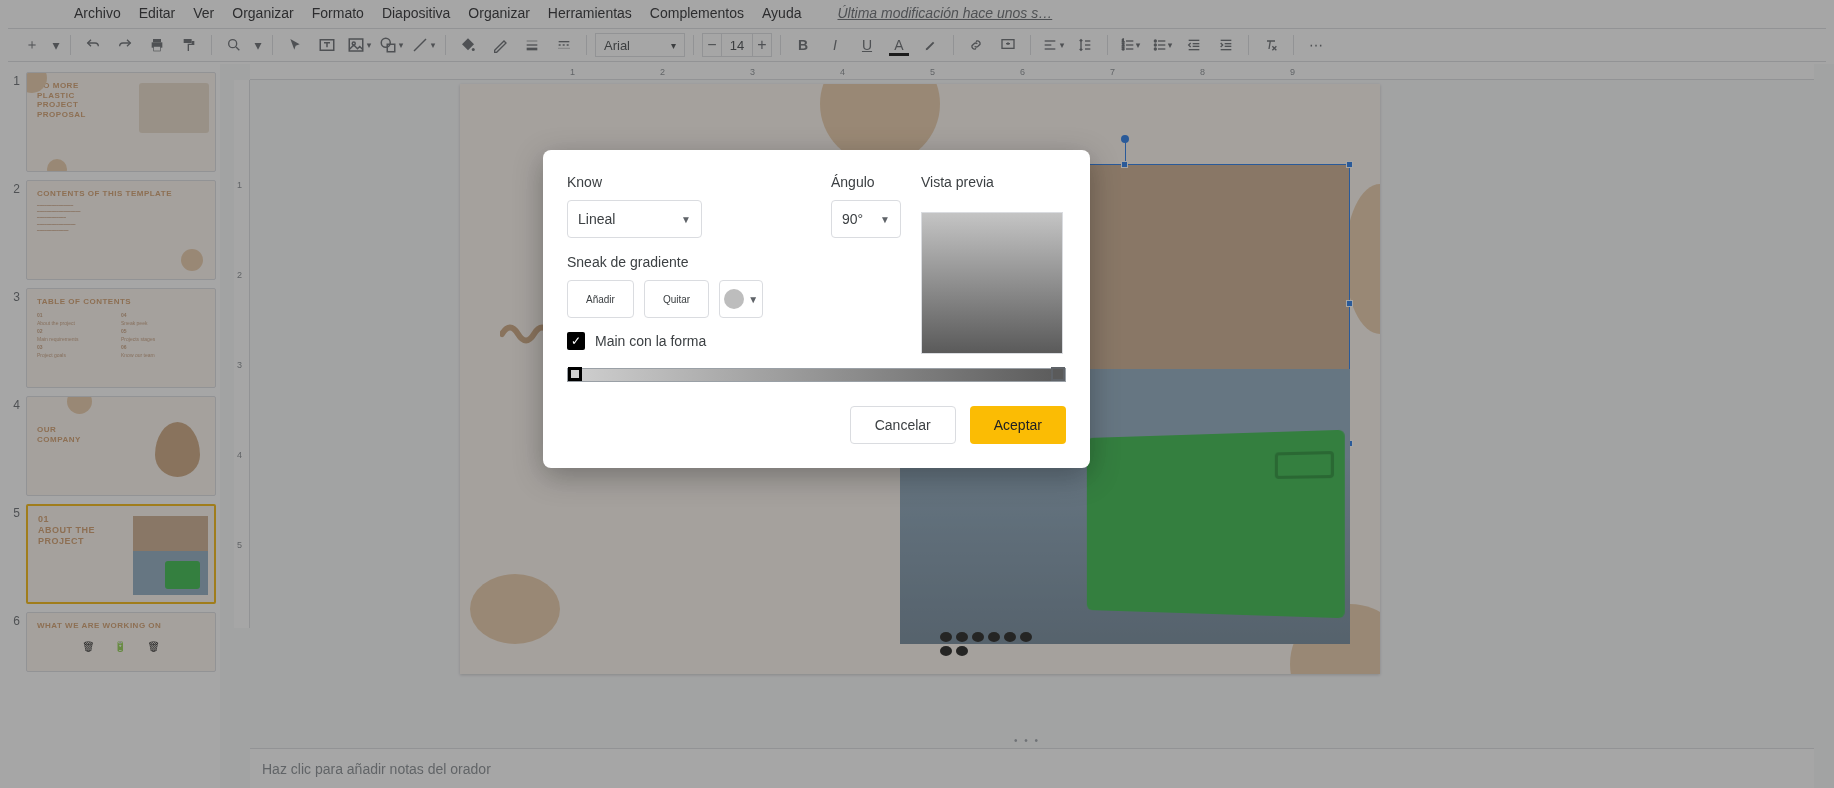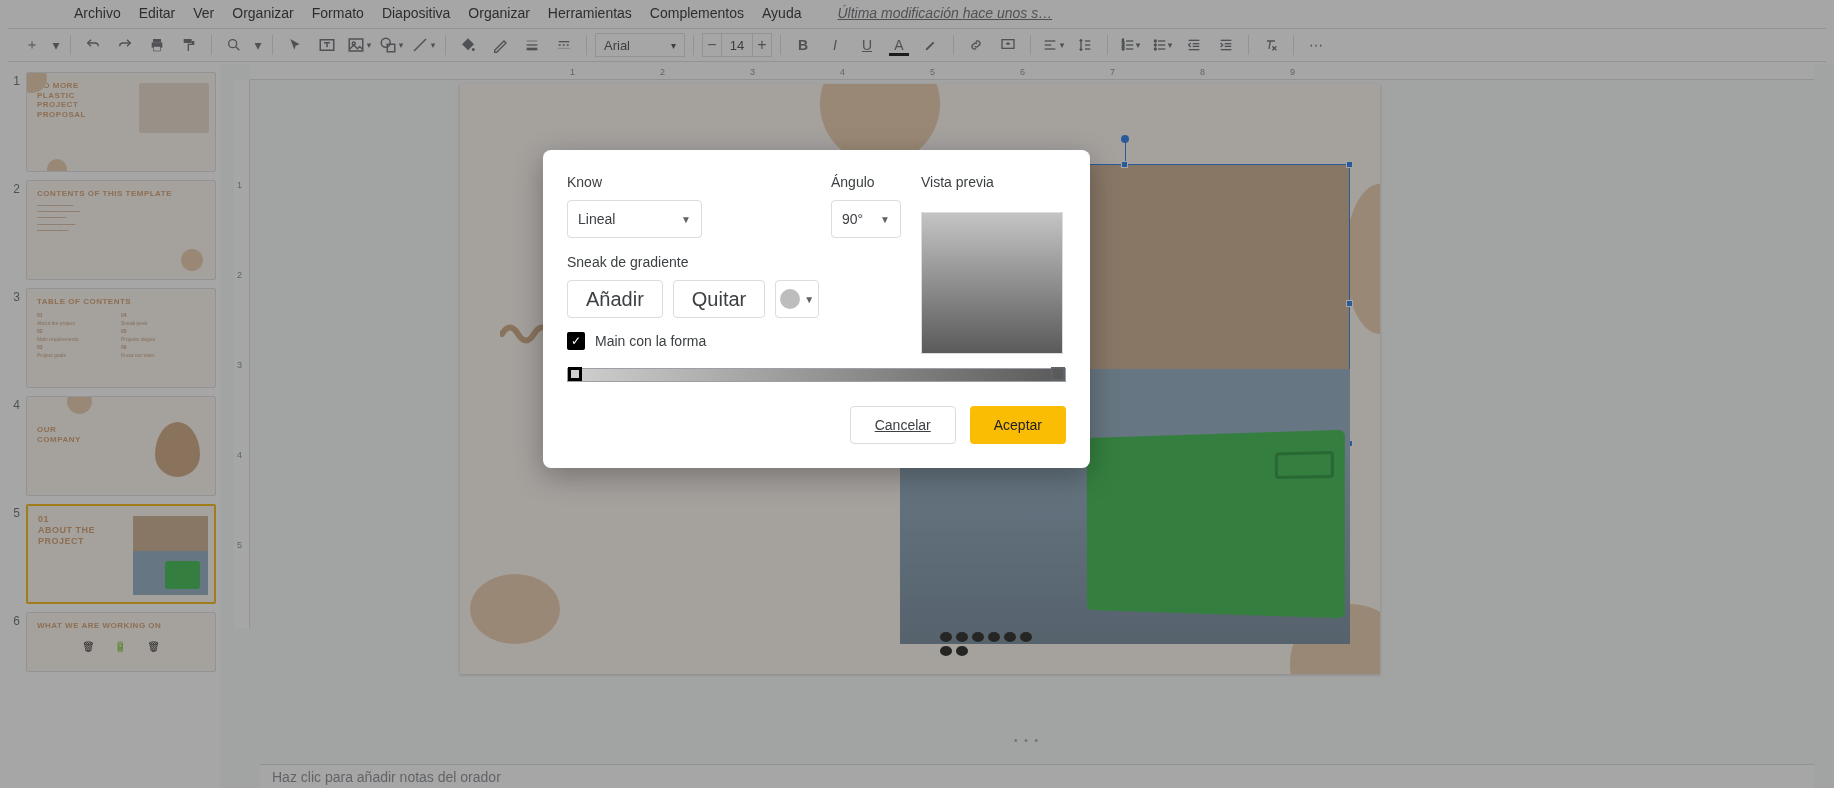--- a/index.html
+++ b/index.html
@@ -40,51 +40,51 @@
 .slide-canvas { position:absolute; top:20px; left:240px; width:920px; height:590px; background:#fdf6ef; box-shadow:0 1px 3px rgba(0,0,0,.2); overflow:hidden; }
 .canvas-blob { position:absolute; border-radius:50%; background:#e8c8a4; }
 .squiggle { position:absolute; width:70px; height:30px; left:40px; top:235px; }
 .selected-shape { position:absolute; top:80px; right:30px; width:450px; height:280px; border:1px solid #1a73e8; background:#c9a98a; }
 .sel-handle { position:absolute; width:7px; height:7px; background:#1a73e8; border:1px solid #fff; }
 .bin-image { position:absolute; right:30px; top:285px; width:450px; height:275px; background:linear-gradient(to bottom,#8aa7bd 0%,#8aa7bd 30%,#6b8295 100%); overflow:hidden; }
 .green-bin { position:absolute; left:180px; top:65px; width:260px; height:180px; background:#2db742; border-radius:6px; transform:perspective(400px) rotateY(-8deg); }
 .green-bin::after { content:""; position:absolute; right:10px; top:20px; width:50px; height:20px; border:3px solid #1a8c2c; border-radius:4px; }
 .dots { position:absolute; bottom:18px; left:480px; display:flex; flex-wrap:wrap; width:100px; gap:4px; }
 .dot { width:12px; height:10px; background:#12110f; border-radius:50%; }
-.notes { position:absolute; bottom:0; left:40px; right:20px; height:24px; background:#fff; border-top:1px solid #dadce0; display:flex; align-items:center; padding:0 12px; color:#80868b; font-size:14px; }
+.notes { position:absolute; bottom:0; left:30px; right:20px; height:40px; background:#fff; border-top:1px solid #dadce0; display:flex; align-items:center; padding:0 12px; color:#80868b; font-size:14px; }
 .drag-handle { position:absolute; bottom:42px; left:50%; transform:translateX(-50%); color:#9aa0a6; font-size:10px; letter-spacing:2px; }
 
 
 .scrim { position:absolute; inset:0; background:rgba(60,60,60,.46); z-index:5; }
 
 
 .dialog { position:absolute; top:150px; left:543px; width:547px; background:#fff; border-radius:8px; box-shadow:0 8px 30px rgba(0,0,0,.3); z-index:10; padding:24px; }
 .dialog-head { display:flex; justify-content:space-between; align-items:flex-start; margin-bottom:18px; }
 .dialog-title { font-size:22px; font-weight:400; color:#202124; }
 .close-x { font-size:18px; color:#5f6368; cursor:pointer; padding:4px; }
 .dialog-cols { display:flex; gap:20px; }
 .col-left { flex:1; }
 .col-right { width:145px; }
 .field-row { display:flex; gap:20px; margin-bottom:16px; }
 .field { }
 .field label { display:block; font-size:14px; color:#3c4043; margin-bottom:10px; }
 .select { height:38px; border:1px solid #dadce0; border-radius:4px; display:flex; align-items:center; justify-content:space-between; padding:0 10px; font-size:14px; color:#3c4043; cursor:pointer; }
 .select .caret { color:#5f6368; font-size:10px; }
 .preview-box { width:142px; height:142px; background:linear-gradient(180deg,#c4c4c4 0%,#5a5a5a 100%); border:1px solid #dadce0; }
 .stops-row { display:flex; gap:10px; align-items:center; margin-bottom:14px; }
-.btn-outline { height:38px; padding:0 18px; border:1px solid #dadce0; border-radius:4px; background:#fff; font-size:20px; color:#3c4043; cursor:pointer; display:flex; align-items:center;text-align:right; }
+.btn-outline { height:38px; padding:0 18px; border:1px solid #dadce0; border-radius:4px; background:#fff; font-size:10px; color:#3c4043; cursor:pointer; display:flex; align-items:center;text-align:right; }
 .color-swatch { width:44px; height:38px; border:1px solid #dadce0; border-radius:4px; display:flex; align-items:center; justify-content:center; gap:4px; cursor:pointer; }
 .swatch-dot { width:20px; height:20px; border-radius:50%; background:#bdbdbd; }
 .check-row { display:flex; align-items:center; gap:10px; margin-bottom:18px; }
 .check { width:18px; height:18px; background:#000; color:#fff; display:flex; align-items:center; justify-content:center; font-size:12px; border-radius:2px; }
 .grad-slider { height:14px; border:1px solid #9aa0a6; background:linear-gradient(90deg,#d0d0d0 0%,#5a5a5a 100%); position:relative; margin-bottom:24px; }
 .grad-stop { position:absolute; top:-2px; width:14px; height:14px; border:2px solid #5f6368; background:#d0d0d0; }
 .grad-stop.sel { border-color:#000; background:#d0d0d0; box-shadow:0 0 0 1px #000 inset; }
 .dialog-foot { display:flex; justify-content:flex-end; gap:14px; }
-.btn-cancel { height:38px; padding:0 24px; border:1px solid #dadce0; border-radius:4px; background:#fff; font-size:14px; color:#3c4043; cursor:pointer;text-decoration:underline; }
+.btn-cancel { height:38px; padding:0 24px; border:1px solid #dadce0; border-radius:4px; background:#fff; font-size:14px; color:#3c4043; cursor:pointer; }
 .btn-accept { height:38px; padding:0 24px; border:none; border-radius:4px; background:#fbbc04; font-size:14px; color:#202124; cursor:pointer; }
 
 svg { display:block; }
 </style>
 </head>
 <body>
 
 <div class="menubar">
   <span>Archivo</span>
   <span>Editar</span>

